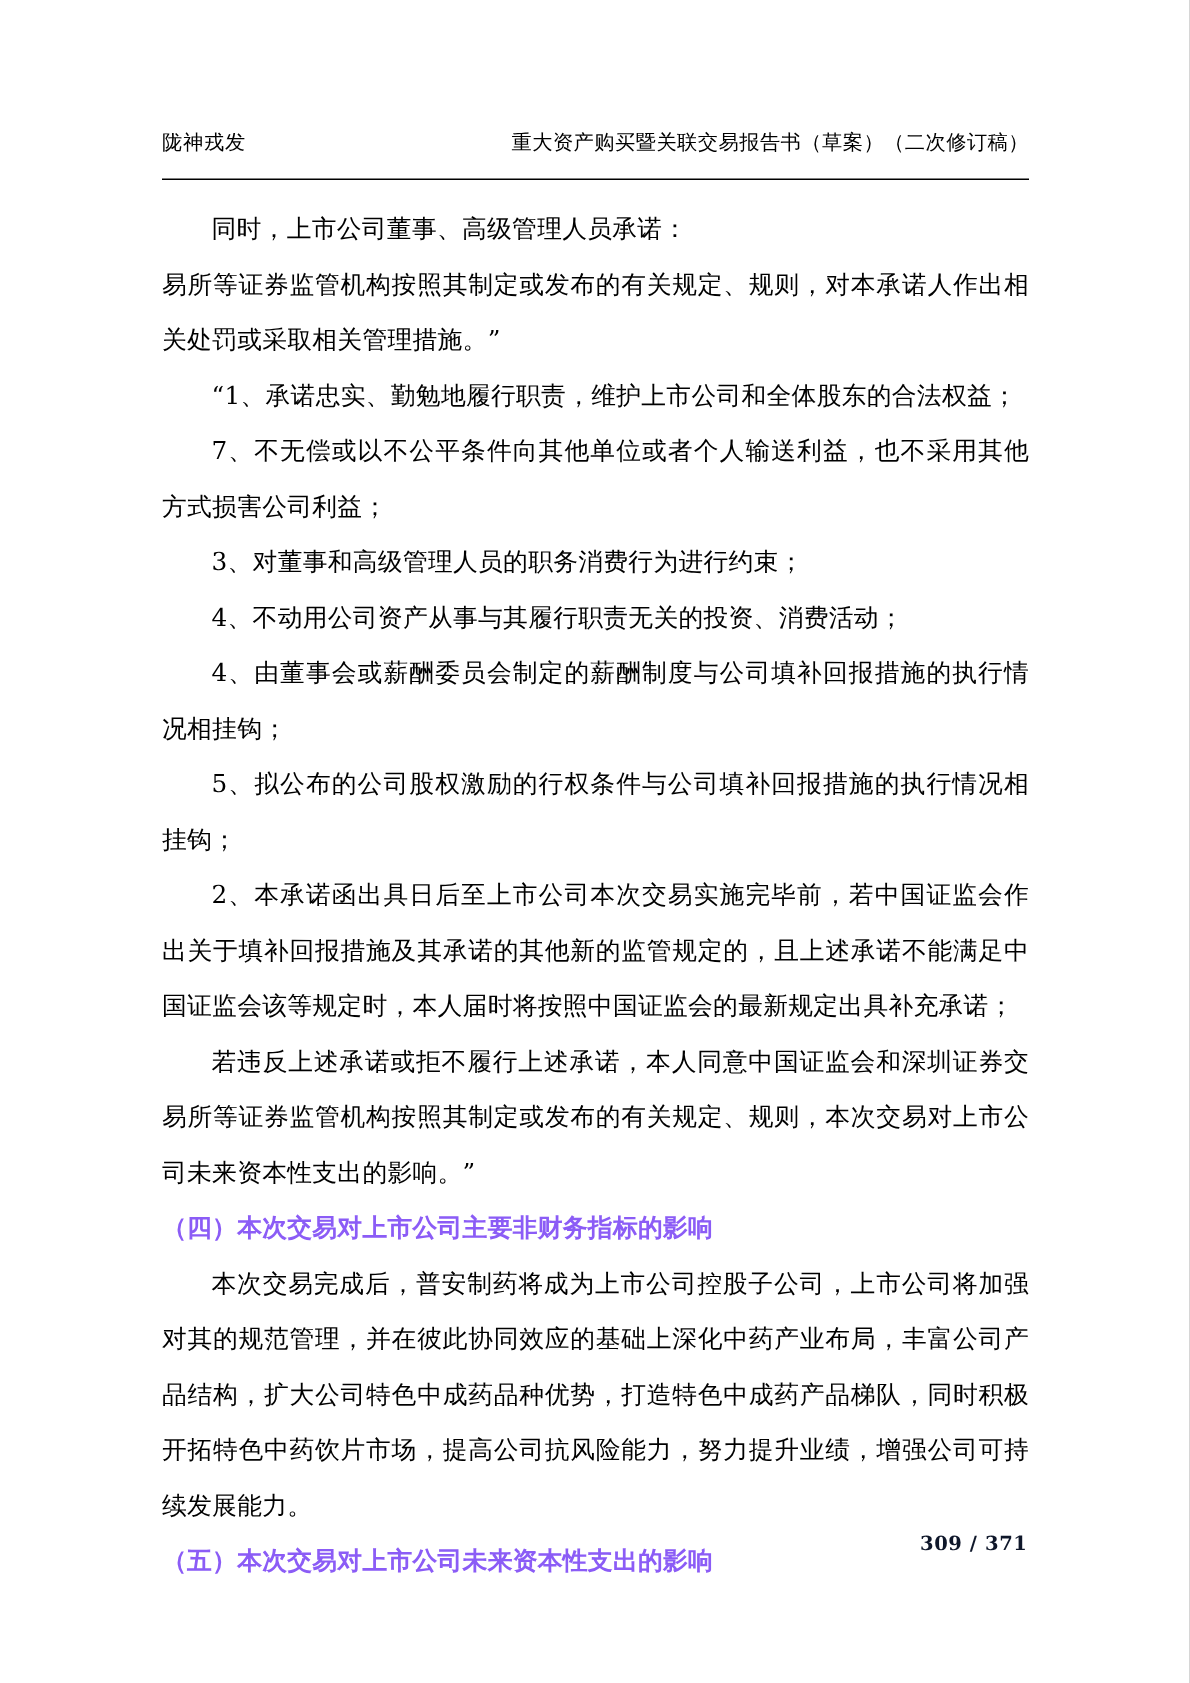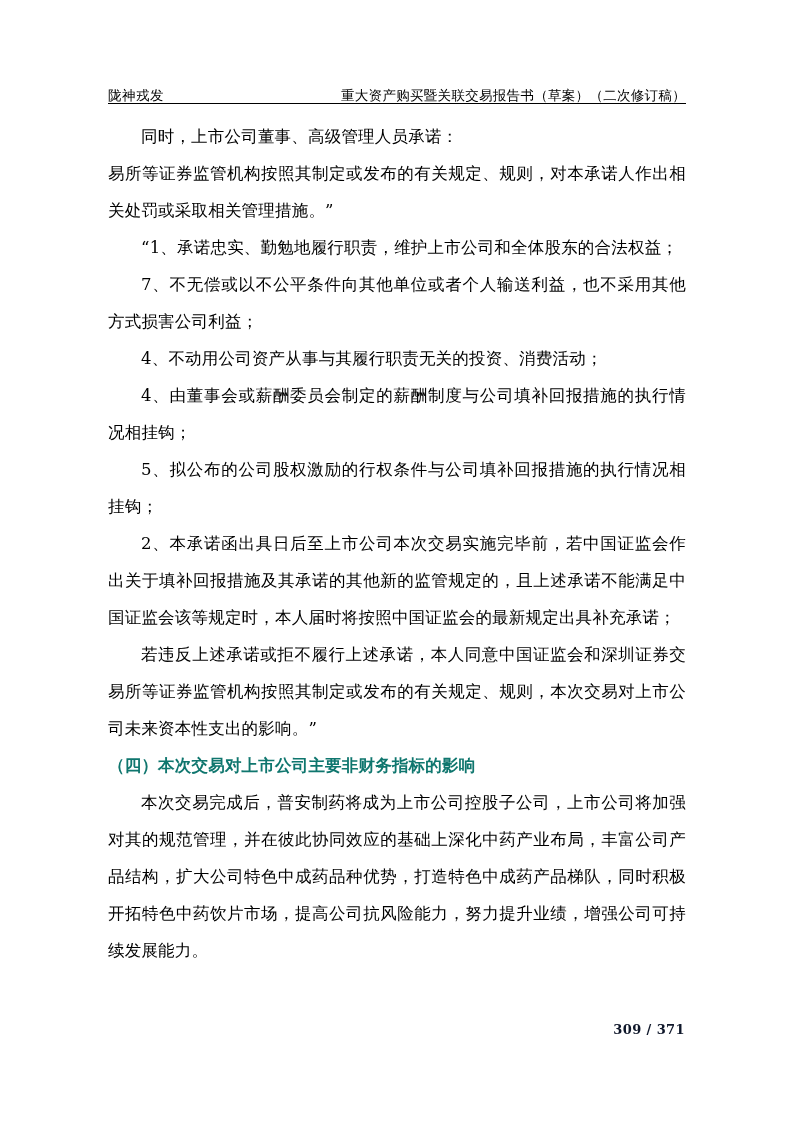--- a/index.html
+++ b/index.html
@@ -24,21 +24,21 @@
     left: 108px;
     top: 46px;
     width: 578px;
   }
   .header {
     display: flex;
     align-items: flex-end;
     justify-content: flex-start;
     font-size: 13.5px;
     line-height: 1.2;
-    padding-bottom: 0;
+    padding-bottom: 16px;
     border-bottom: 1.2px solid #000;
     color: #000;
   }
   .header-left {
     white-space: nowrap;
     letter-spacing: 0.5px;
   }
   .header-right {
     margin-left: auto;
     white-space: nowrap;
@@ -58,21 +58,21 @@
     letter-spacing: 0.2px;
   }
   p.indent {
     text-indent: 2em;
   }
   p.heading {
     margin: 0;
     font-size: 16.5px;
     line-height: 37px;
     font-weight: bold;
-    color: #0f766e;
+    color: #8b5cf6;
     letter-spacing: 0.2px;
   }
   .gap-before {
     margin-top: 12px;
   }
   .pagenum {
     position: absolute;
     right: 108px;
     top: 1022px;
     font-size: 13px;
@@ -90,25 +90,27 @@
     <div class="header">
       <span class="header-left">陇神戎发</span>
       <span class="header-right">重大资产购买暨关联交易报告书（草案）（二次修订稿）</span>
     </div>
 
     <div class="body-text">
       <p class="para indent">同时，上市公司董事、高级管理人员承诺：</p>
       <p class="para">易所等证券监管机构按照其制定或发布的有关规定、规则，对本承诺人作出相关处罚或采取相关管理措施。”</p>
       <p class="para indent">“1、承诺忠实、勤勉地履行职责，维护上市公司和全体股东的合法权益；</p>
       <p class="para indent">7、不无偿或以不公平条件向其他单位或者个人输送利益，也不采用其他方式损害公司利益；</p>
+      <p class="para indent">3、对董事和高级管理人员的职务消费行为进行约束；</p>
       <p class="para indent">4、不动用公司资产从事与其履行职责无关的投资、消费活动；</p>
       <p class="para indent">4、由董事会或薪酬委员会制定的薪酬制度与公司填补回报措施的执行情况相挂钩；</p>
       <p class="para indent">5、拟公布的公司股权激励的行权条件与公司填补回报措施的执行情况相挂钩；</p>
       <p class="para indent">2、本承诺函出具日后至上市公司本次交易实施完毕前，若中国证监会作出关于填补回报措施及其承诺的其他新的监管规定的，且上述承诺不能满足中国证监会该等规定时，本人届时将按照中国证监会的最新规定出具补充承诺；</p>
       <p class="para indent">若违反上述承诺或拒不履行上述承诺，本人同意中国证监会和深圳证券交易所等证券监管机构按照其制定或发布的有关规定、规则，本次交易对上市公司未来资本性支出的影响。”</p>
       <p class="heading gap-before">（四）本次交易对上市公司主要非财务指标的影响</p>
       <p class="para indent gap-before">本次交易完成后，普安制药将成为上市公司控股子公司，上市公司将加强对其的规范管理，并在彼此协同效应的基础上深化中药产业布局，丰富公司产品结构，扩大公司特色中成药品种优势，打造特色中成药产品梯队，同时积极开拓特色中药饮片市场，提高公司抗风险能力，努力提升业绩，增强公司可持续发展能力。</p>
+      <p class="heading gap-before">（五）本次交易对上市公司未来资本性支出的影响</p>
     </div>
 
   </div>
 
   <div class="pagenum">309 / 371</div>
 </div>
 
 </body></html>

